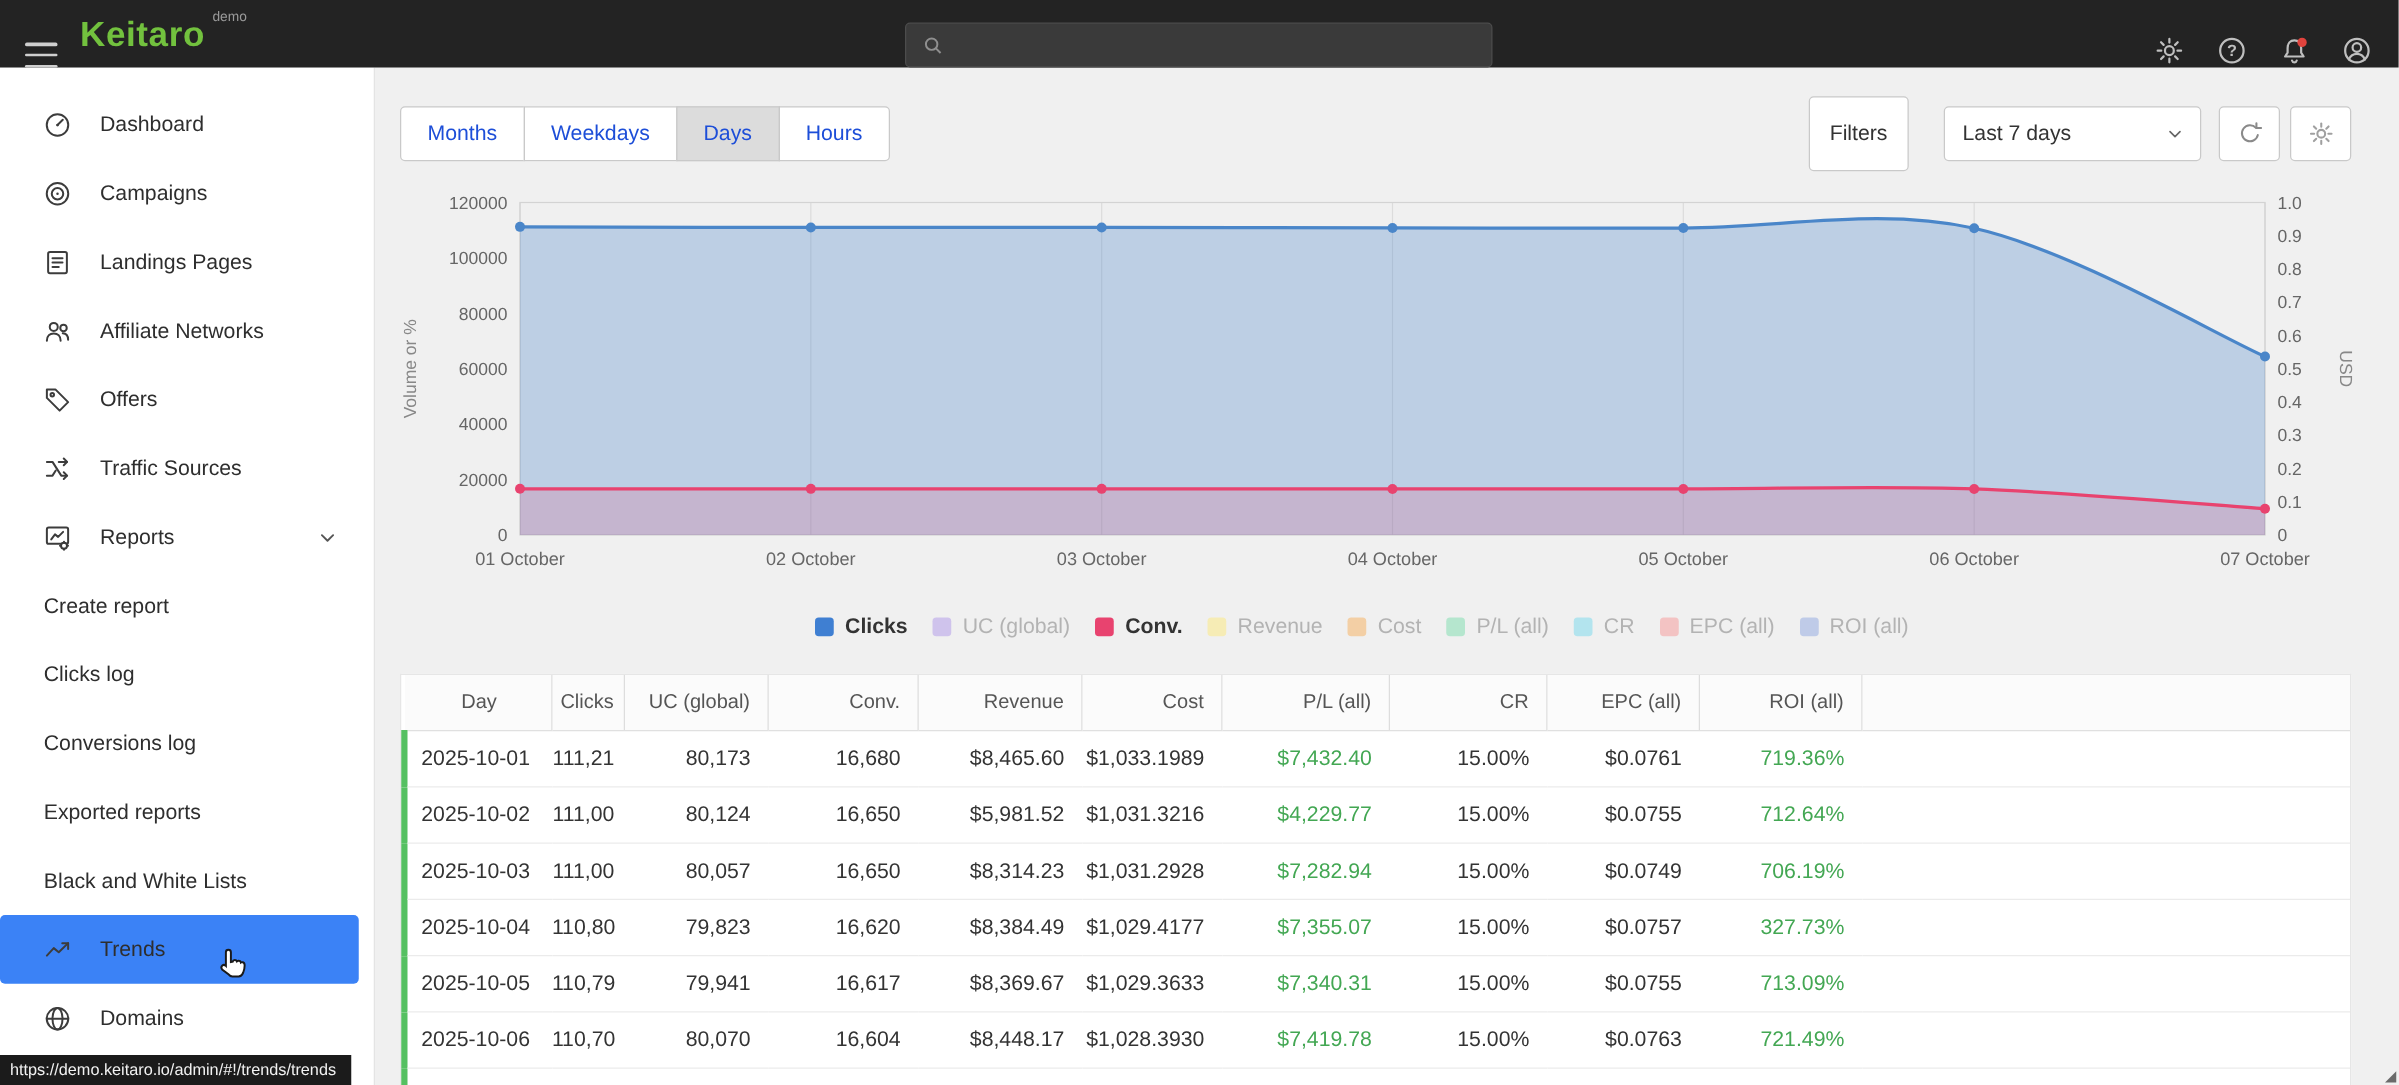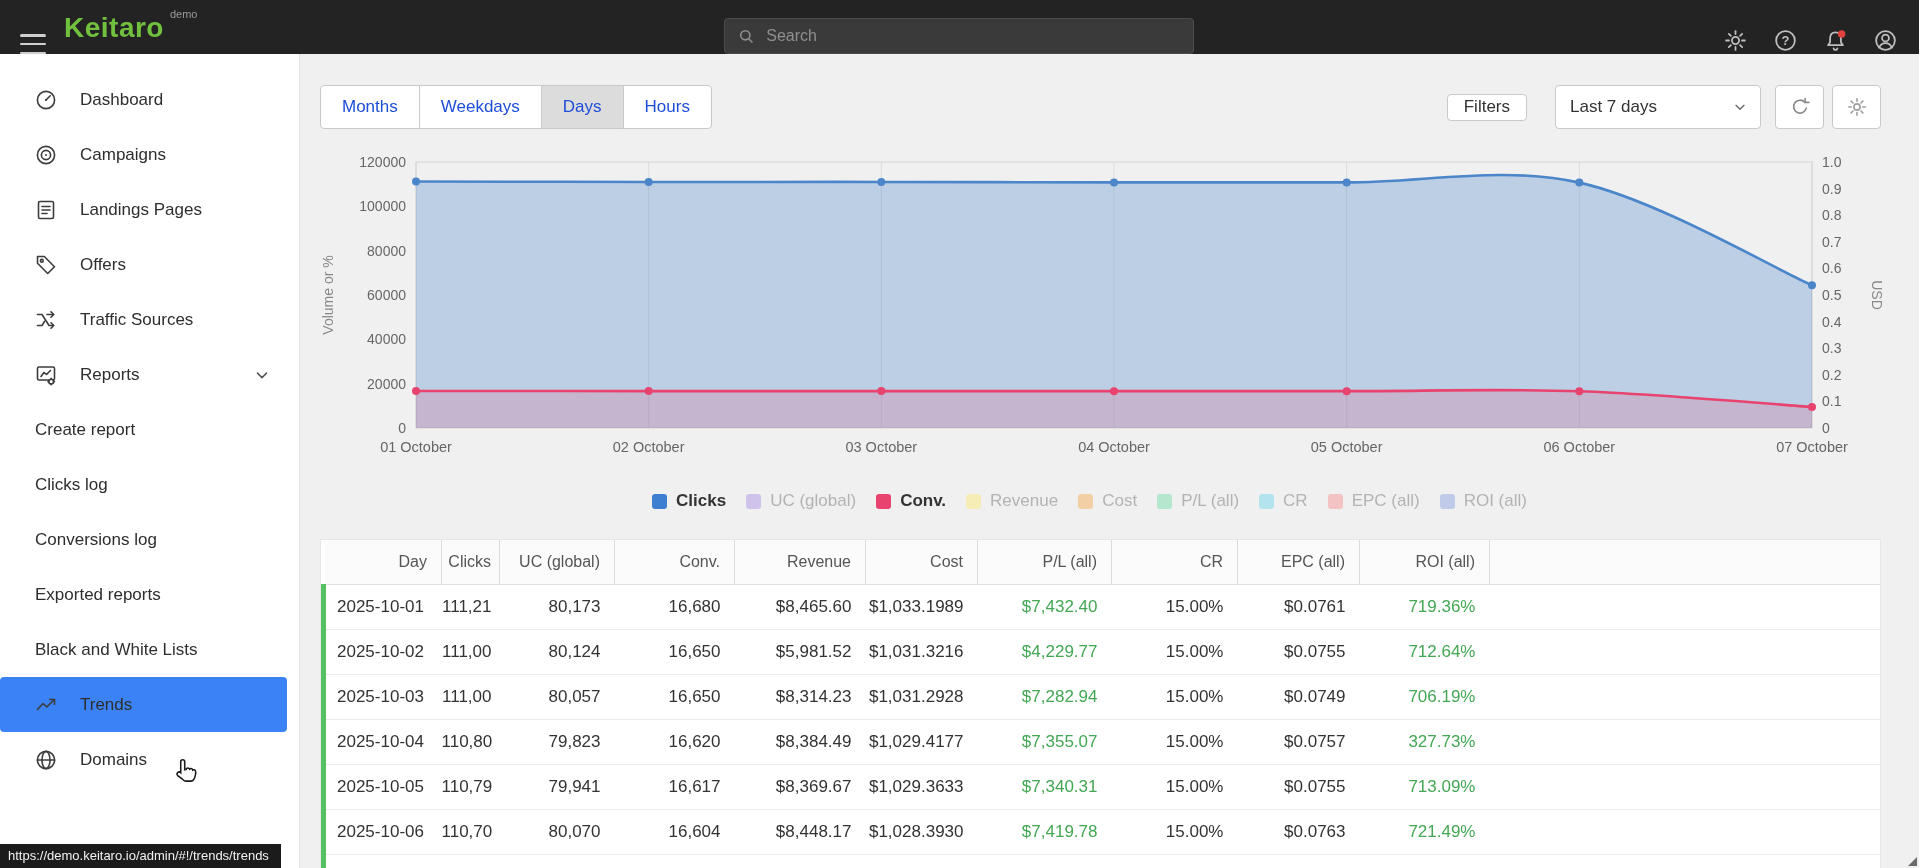--- a/index.html
+++ b/index.html
@@ -34,21 +34,21 @@
 
   
   .main { position:absolute; left:300px; top:54px; right:0; bottom:0; background:#f0f0f0; }
   .toolbar { position:absolute; top:31px; left:20px; right:38px; height:44px; display:flex; justify-content:space-between; align-items:center; }
   .seg { display:flex; }
   .seg button { height:44px; padding:0 21px; background:#fff; border:1px solid #c9c9c9; font-size:17px; color:#1d4ed8; cursor:pointer; margin-left:-1px; font-family:inherit; }
   .seg button:first-child { border-radius:4px 0 0 4px; margin-left:0; }
   .seg button:last-child { border-radius:0 4px 4px 0; }
   .seg button.active { background:#dcdcdc; }
   .right-controls { display:flex; align-items:center; }
-  .btn { height:27px; padding:0 16px; background:#fff; border:1px solid #c9c9c9; border-radius:4px; font-size:17px; color:#333; cursor:pointer; font-family:inherit; }
+  .btn { height:60px; padding:0 16px; background:#fff; border:1px solid #c9c9c9; border-radius:4px; font-size:17px; color:#333; cursor:pointer; font-family:inherit; }
   .select { width:206px; height:44px; background:#fff; border:1px solid #c9c9c9; border-radius:4px; display:flex; align-items:center; justify-content:space-between; padding:0 12px 0 14px; font-size:17px; cursor:pointer; margin-left:28px;text-align:right; }
   .select svg { width:16px; height:16px; fill:none; stroke:#666; stroke-width:2; stroke-linecap:round; stroke-linejoin:round; }
   .icon-sq { width:49px; height:44px; background:#fff; border:1px solid #c9c9c9; border-radius:4px; display:flex; align-items:center; justify-content:center; cursor:pointer; }
   .icon-sq svg { width:22px; height:22px; fill:none; stroke:#8a8a8a; stroke-width:1.8; stroke-linecap:round; stroke-linejoin:round; }
   .icon-sq.refresh { margin-left:14px; }
   .icon-sq.chart-settings { margin-left:8px; }
 
   
   #chart-svg { position:absolute; top:71px; left:0; width:1619px; height:345px; }
   #chart-svg text.tick { font-size:14px; fill:#666; font-family:"Liberation Sans",sans-serif; }
@@ -59,21 +59,21 @@
   .legend { position:absolute; top:437px; left:0; right:40px; display:flex; justify-content:center; align-items:center; gap:20px; }
   .legend-item { display:flex; align-items:center; gap:9px; cursor:pointer; font-size:17px; }
   .legend-item .swatch { width:15px; height:15px; border-radius:3px; flex:none; }
   .legend-item.on  .lg-label { color:#333; font-weight:bold; }
   .legend-item.off .lg-label { color:#b3b3b3; }
 
   
   .table-wrap { position:absolute; top:485px; left:20px; width:1561px; background:#fff; border:1px solid #e6e6e6; border-bottom:none; }
   table { width:100%; border-collapse:collapse; table-layout:fixed; }
   thead th { height:44px; background:#fbfbfb; font-weight:normal; font-size:16px; color:#555; text-align:right; padding:0 14px 0 0; border-bottom:1px solid #e0e0e0; border-left:1px solid #ddd; white-space:nowrap; overflow:hidden; cursor:pointer; }
-  thead th:first-child { text-align:right; padding-left:16px; border-left:none; }
+  thead th:first-child { text-align:center; padding-left:16px; border-left:none; }
   thead th.col-clicks { padding-right:8px; }
   tbody td { height:45px; font-size:17px; color:#333; text-align:right; padding:0 14px 0 0; border-bottom:1px solid #ebebeb; white-space:nowrap; overflow:hidden; }
   tbody td:first-child { text-align:left; padding-left:11px; border-left:5px solid #55c061; }
   tbody td.col-clicks { padding-right:8px; }
   tbody td.green { color:#43a753; }
 
   
   .status-tip { position:absolute; left:0; bottom:0; background:#1b1b1b; color:#f2f2f2; font-size:13px; padding:4px 12px 5px 8px; z-index:40; white-space:nowrap; }
   .cursor-wrap { position:absolute; left:174px; top:758px; z-index:50; pointer-events:none; }
   .corner-tri { position:absolute; right:2px; bottom:2px; width:0; height:0; border-left:9px solid transparent; border-bottom:9px solid #6a6a6a; z-index:45; }
@@ -90,21 +90,20 @@
   <div class="brand-wrap">
     <div class="brand">Keitaro</div>
     <div class="brand-badge">demo</div>
   </div>
   <div class="tb-spacer"></div>
   <div class="search-box">
     <svg viewBox="0 0 24 24">
         <circle cx="10.5" cy="10.5" r="5.8"></circle>
         <line x1="14.8" y1="14.8" x2="19.5" y2="19.5"></line>
       </svg>
-    <input type="text" placeholder="Search" style="">
   </div>
   <div class="tb-spacer"></div>
   <div class="tb-icons">
     <div class="icon-btn">
       <svg viewBox="0 0 24 24">
           <circle cx="12" cy="12" r="3.4"></circle>
         <line x1="18.2" y1="12" x2="21" y2="12"></line>
           <line x1="16.4" y1="16.4" x2="18.4" y2="18.4"></line>
           <line x1="12" y1="18.2" x2="12" y2="21"></line>
           <line x1="7.6" y1="16.4" x2="5.6" y2="18.4"></line>
@@ -156,20 +155,29 @@
         <span>Campaigns</span>
       </div>
       <div class="nav-item">
         <span class="nav-icon"><svg viewBox="0 0 24 24">
             <rect x="4.5" y="3.5" width="15" height="17" rx="1.5"></rect>
             <line x1="8" y1="8.5" x2="16" y2="8.5"></line>
             <line x1="8" y1="12" x2="16" y2="12"></line>
             <line x1="8" y1="15.5" x2="13" y2="15.5"></line>
           </svg></span>
         <span>Landings Pages</span>
+      </div>
+      <div class="nav-item">
+        <span class="nav-icon"><svg viewBox="0 0 24 24">
+            <circle cx="9" cy="8.5" r="3.2"></circle>
+            <path d="M3.5,19.5 c0,-3.8 2.4,-5.8 5.5,-5.8 s5.5,2 5.5,5.8"></path>
+            <circle cx="16.8" cy="9.3" r="2.6"></circle>
+            <path d="M16.2,13.6 c2.7,0.1 4.3,2.1 4.3,5.2"></path>
+          </svg></span>
+        <span>Affiliate Networks</span>
       </div>
       <div class="nav-item">
         <span class="nav-icon"><svg viewBox="0 0 24 24">
             <path d="M3.5,3.5 h6.8 L20.5,13.7 13.7,20.5 3.5,10.3 Z"></path>
             <circle cx="7.8" cy="7.8" r="1.4"></circle>
           </svg></span>
         <span>Offers</span>
       </div>
       <div class="nav-item">
         <span class="nav-icon"><svg viewBox="0 0 24 24">

